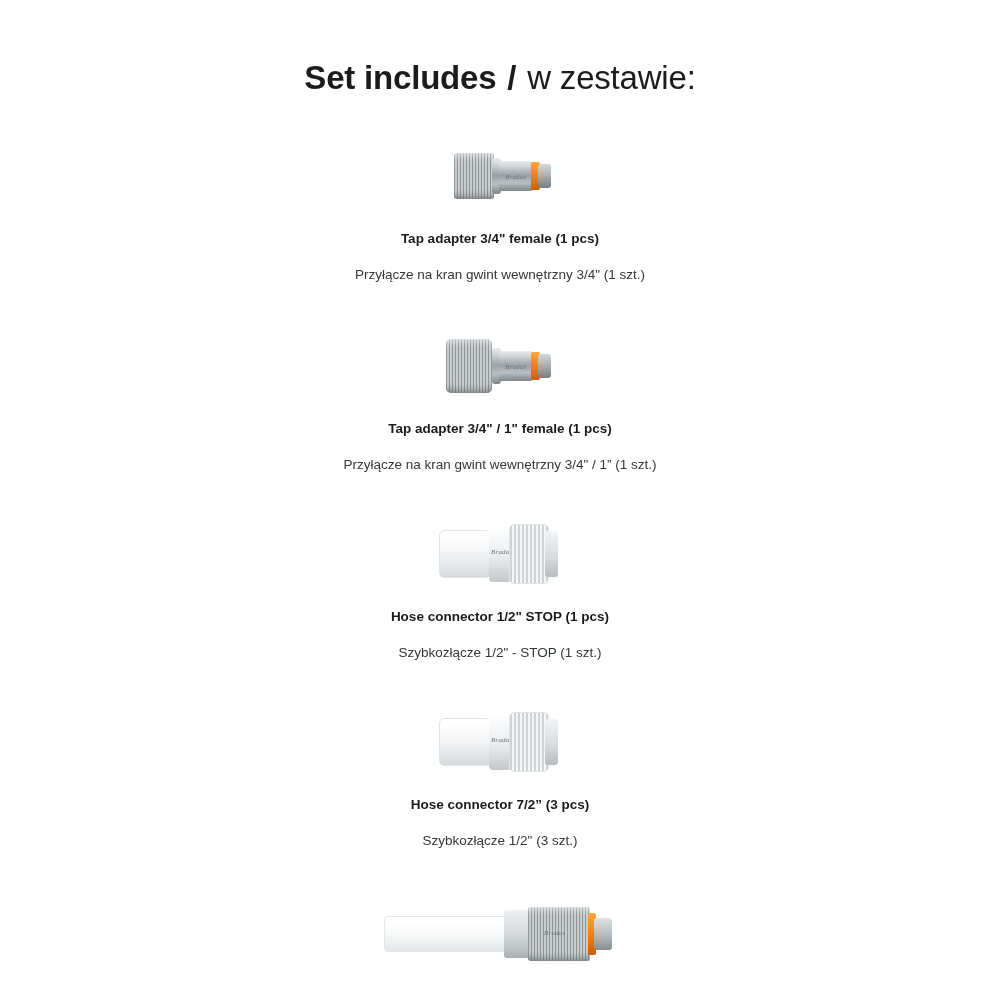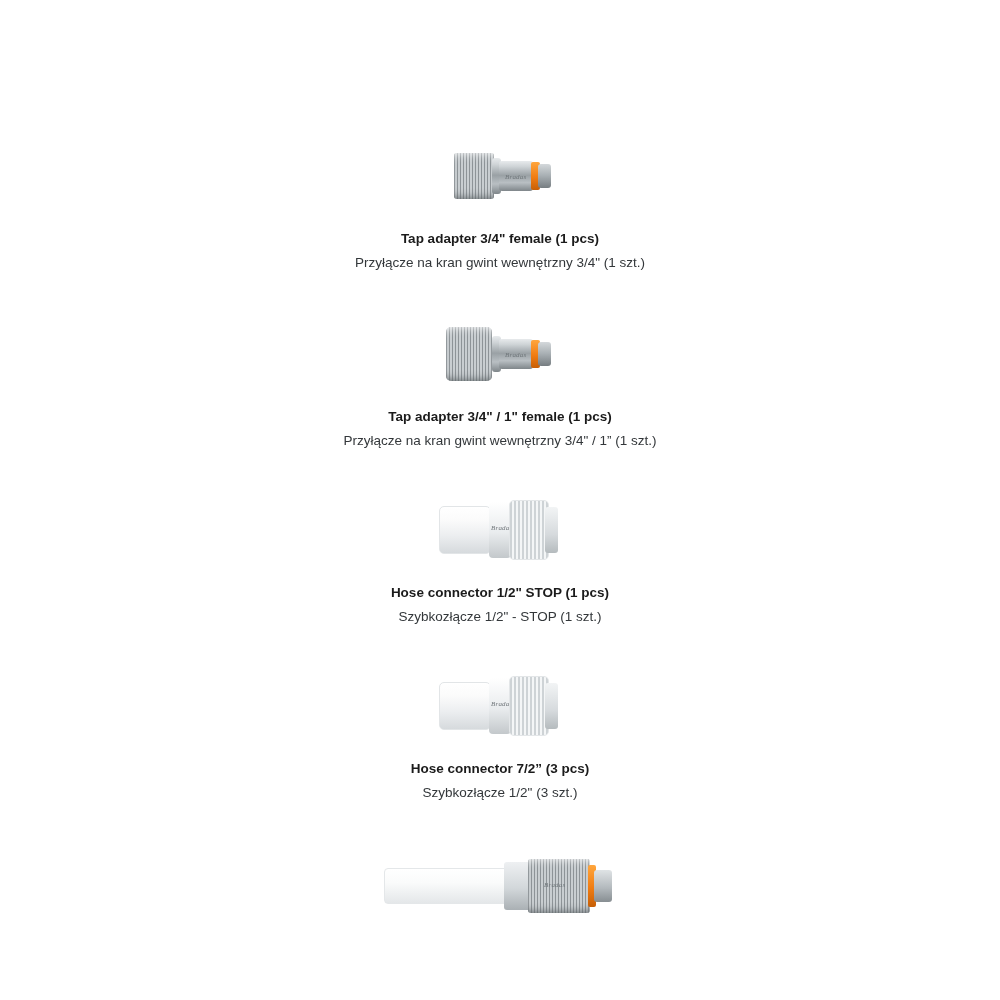--- a/index.html
+++ b/index.html
@@ -70,21 +70,21 @@
     font-weight: bold;
     line-height: 18px;
     color: #1b1b1b;
     margin-top: 6px;
   }
   .item-subtitle {
     font-size: 13.5px;
     font-weight: normal;
     line-height: 19px;
     color: #33373a;
-    margin-top: 5px;
+    margin-top: 17px;
   }
 
   
   .art {
     position: relative;
     display: block;
   }
   .knurl {
     background:
       repeating-linear-gradient(90deg,
@@ -263,20 +263,25 @@
     height: 32px;
     background: linear-gradient(180deg, #dfe3e5 0%, #b4babe 55%, #878e92 100%);
     border-radius: 3px;
   }
 </style>
 </head>
 <body>
 
 <div class="page">
 
+  <div class="heading">
+    <span class="hl-strong">Set includes</span>
+    <span class="hl-sep">/</span>
+    <span class="hl-light">w zestawie:</span>
+  </div>
 
   <div class="items">
 
     <div class="item">
       <div class="item-figure">
         <div class="art art-tap">
           <div class="knurl nut"></div>
           <div class="metal collar"></div>
           <div class="metal body">
             <span class="brand" style="left:6px; top:12px;">Bradas</span>

